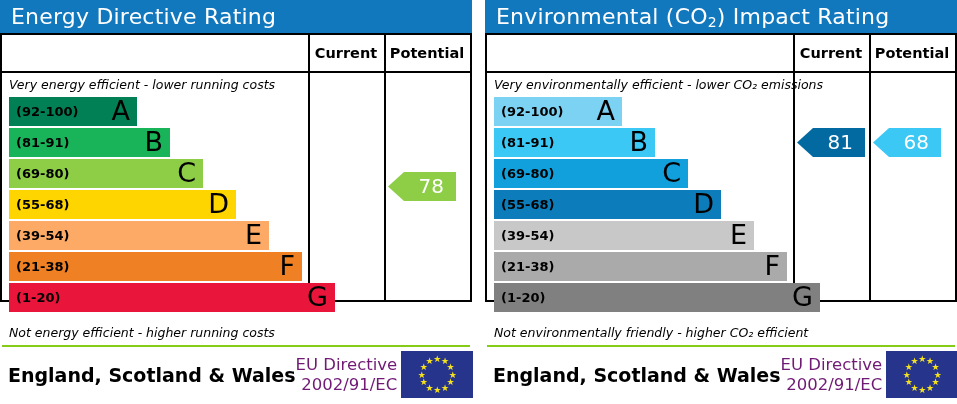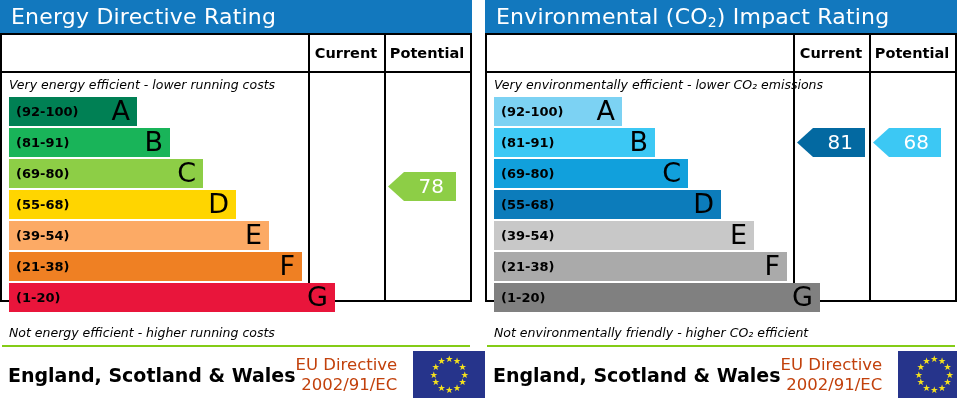--- a/index.html
+++ b/index.html
@@ -161,24 +161,24 @@
     flex: 1;
     text-align: center;
     font-size: 19px;
     font-weight: bold;
     color: #000000;
     padding-left: 6px;
     white-space: nowrap;
   }
   .footer-directive {
     font-size: 16.5px;
-    color: #c2410c;
+    color: #701a75;
     text-align: right;
     line-height: 20px;
-    padding-right: 16px;
+    padding-right: 4px;
     white-space: nowrap;
   }
   .eu-flag {
     width: 72px;
     height: 47px;
     background: #26348b;
     position: relative;
     margin-right: 5px;
     flex: none;
   }

